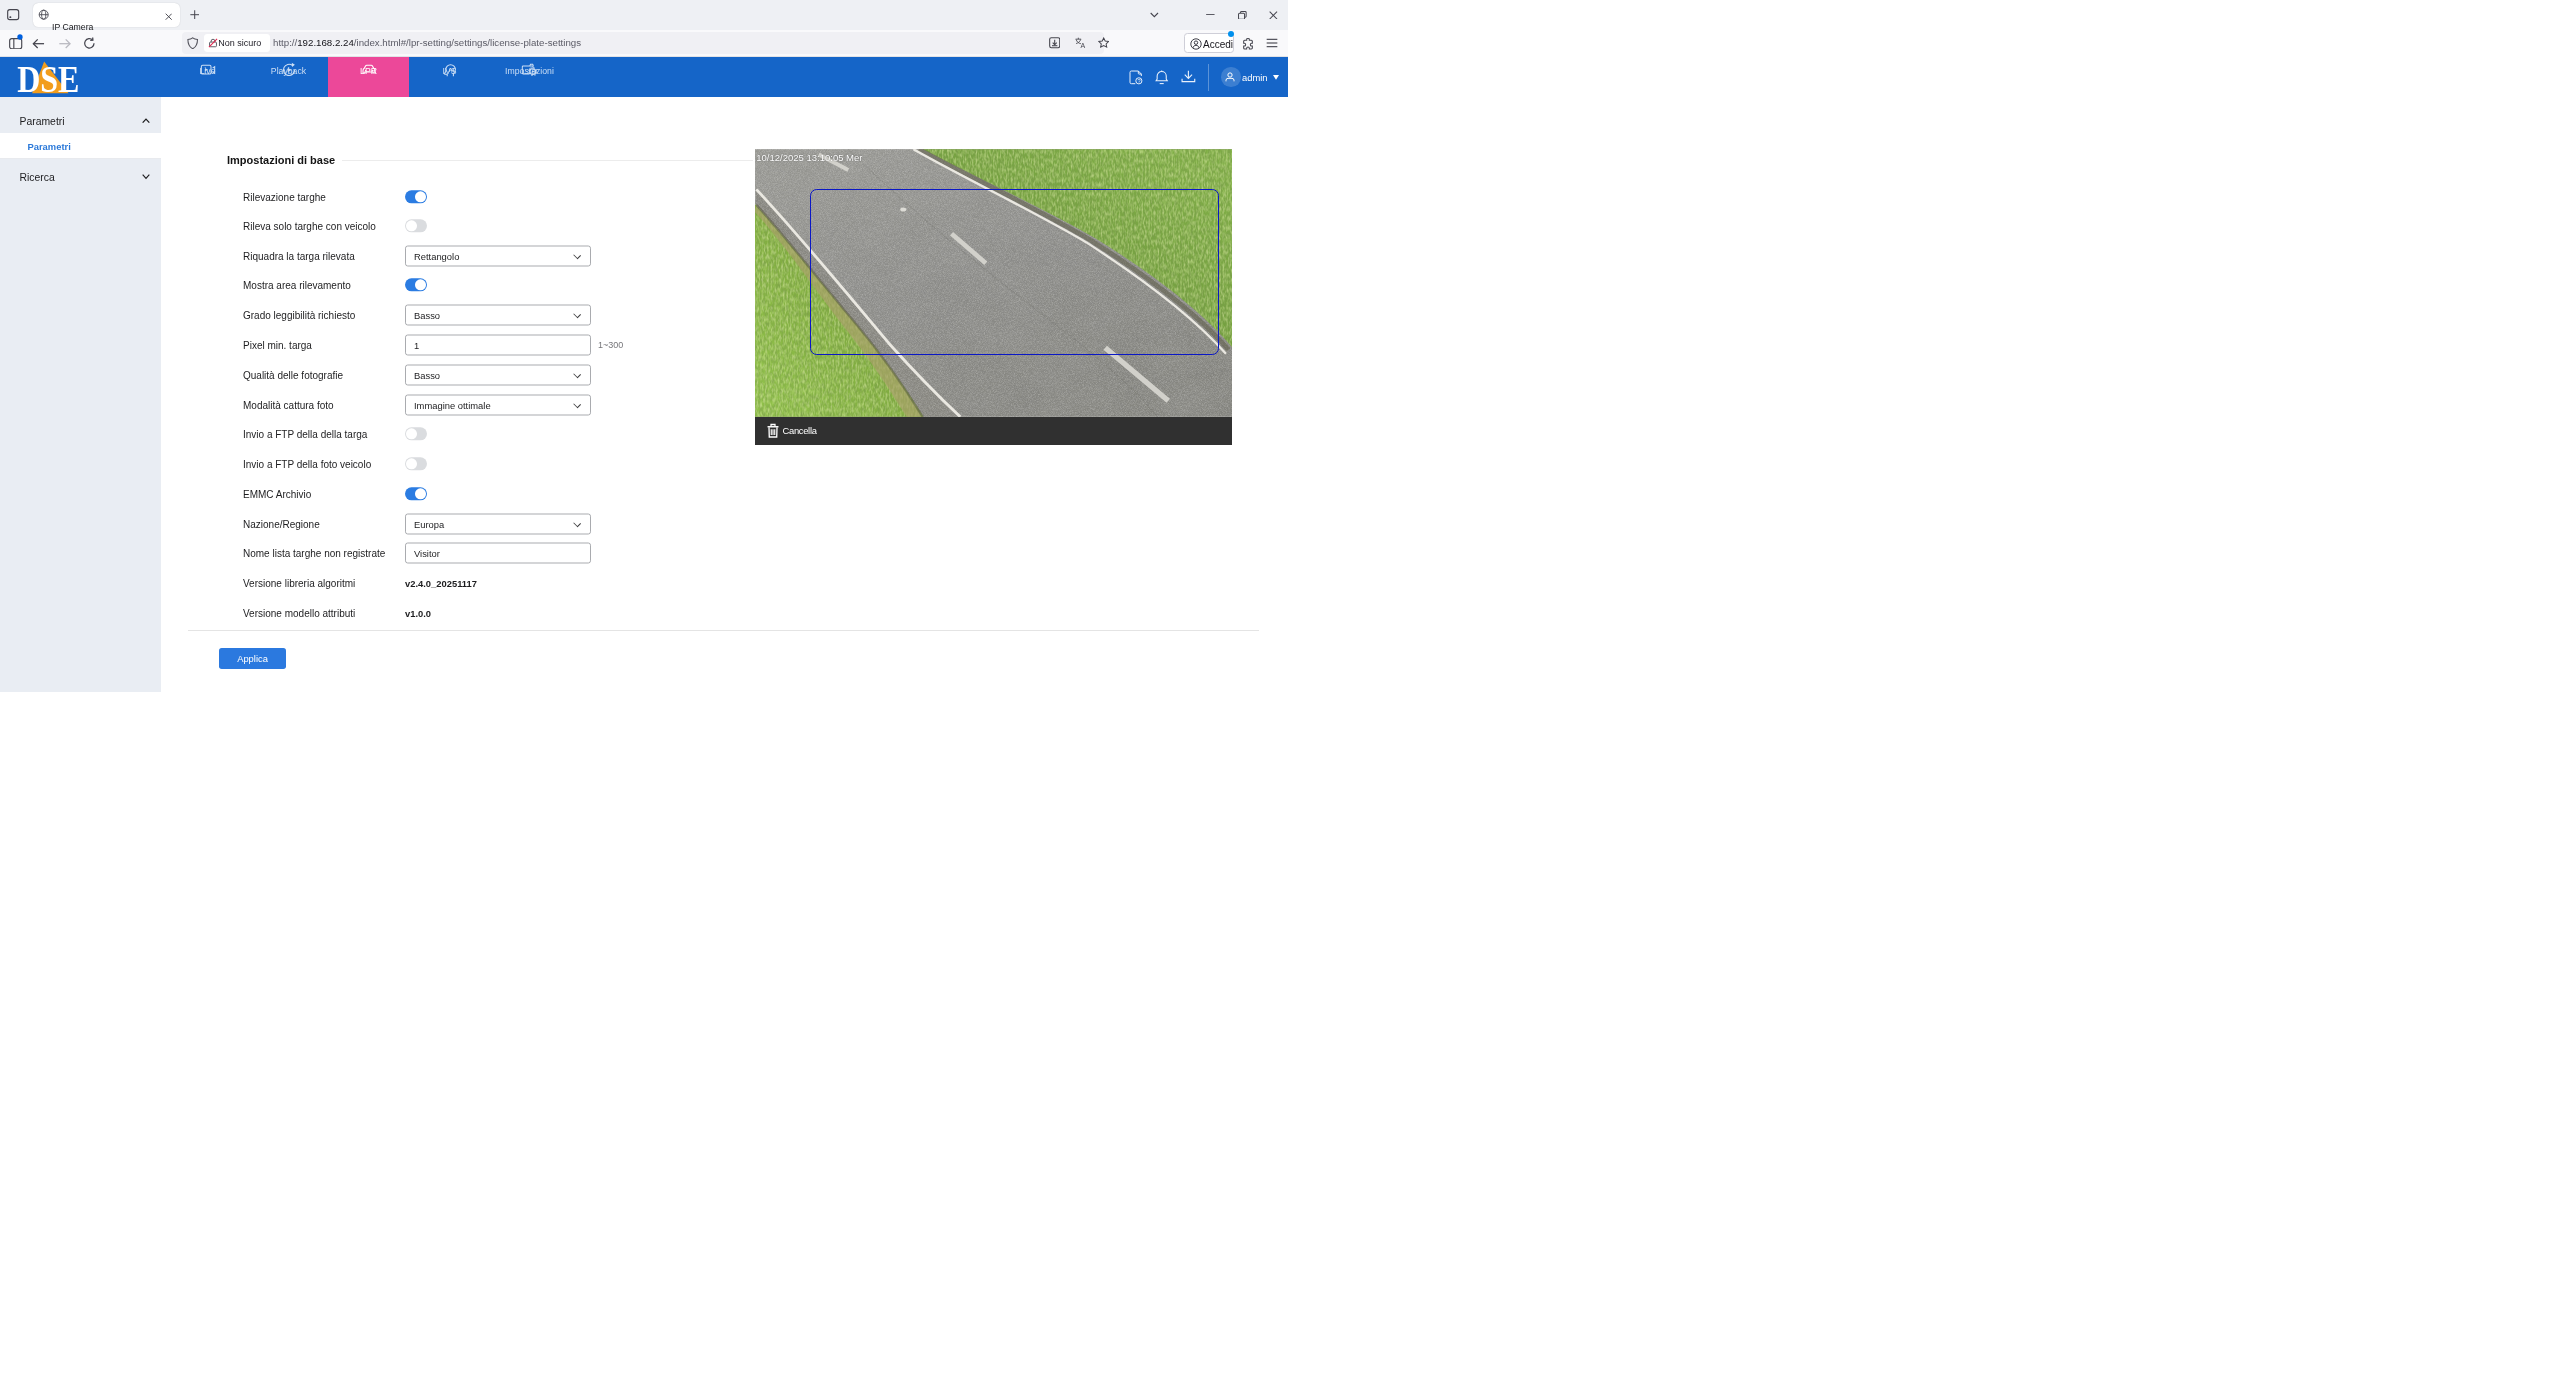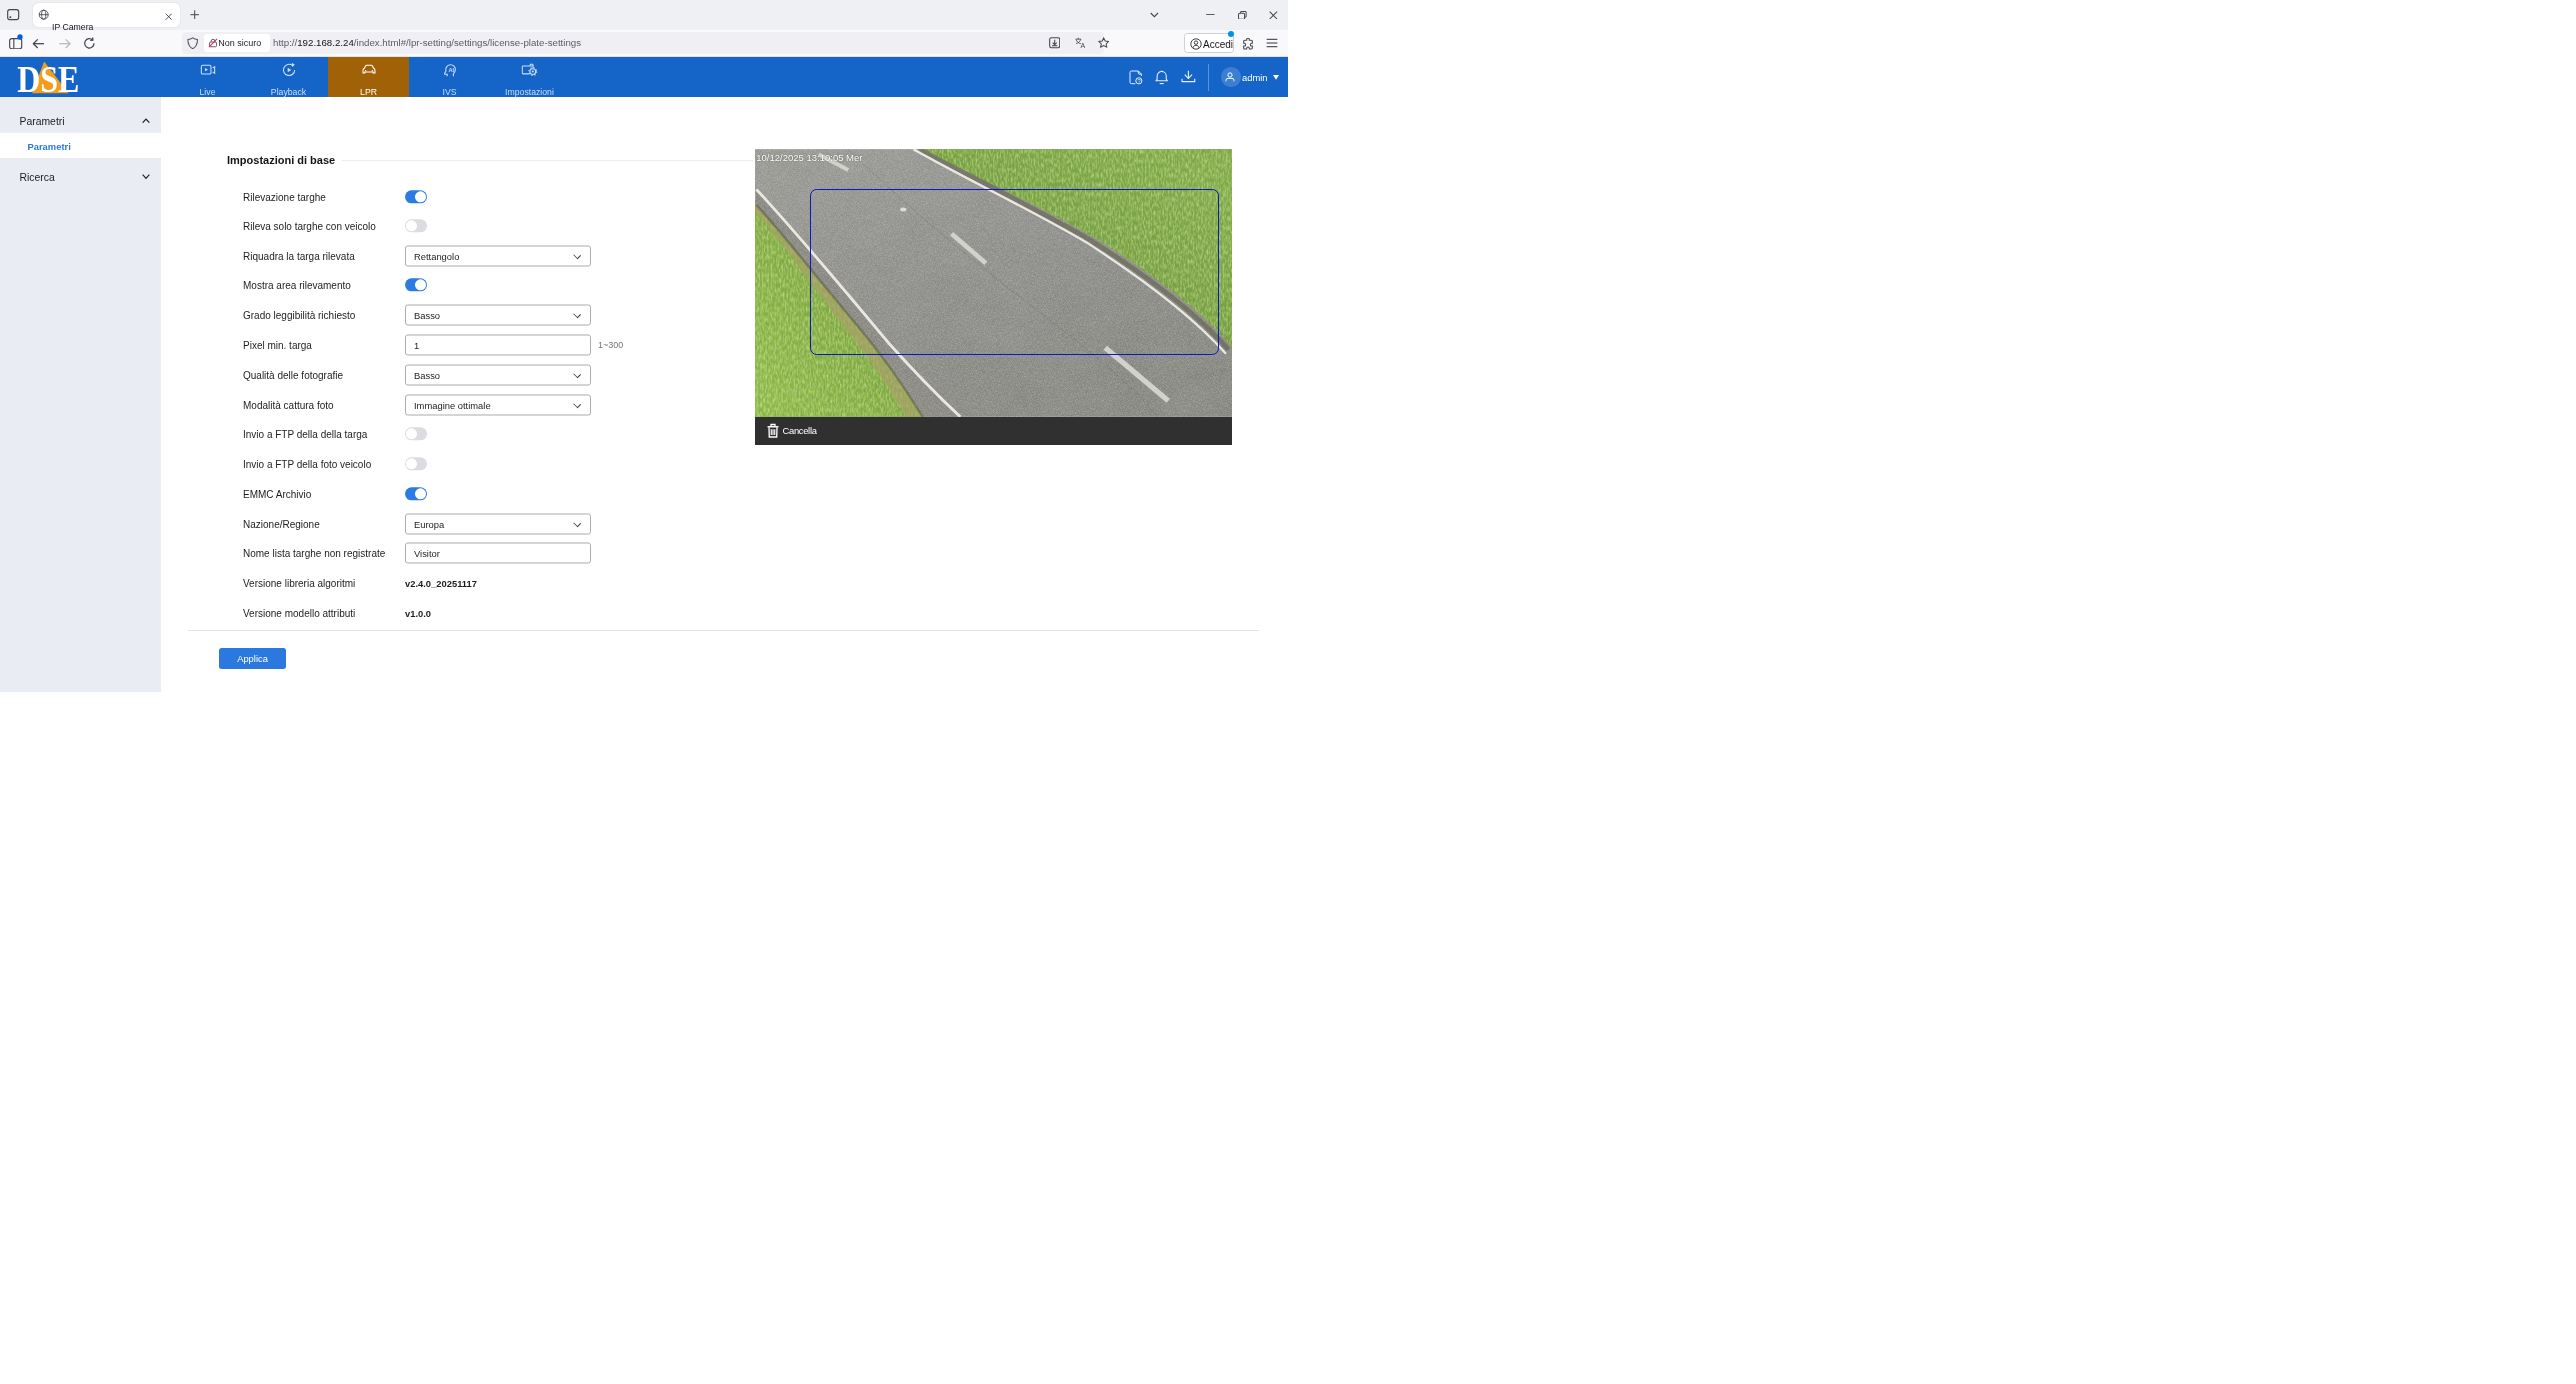--- a/index.html
+++ b/index.html
@@ -14,22 +14,22 @@
 #toolbar { position:absolute; left:0; top:29.5px; width:1288px; height:27.5px; background:#f9f9fb; border-bottom:0.7px solid #e1e2e6; }
 #urlbar { position:absolute; left:182px; top:32px; width:922px; height:22px; background:#f0f0f4; border-radius:4px; }
 #chip { position:absolute; left:21.5px; top:2.3px; height:17.4px; width:66px; background:#fff; border-radius:3.4px; white-space:nowrap; }
 #chip .t { position:absolute; left:14.8px; top:3.4px; font-size:9px; color:#23222a; }
 .url { position:absolute; left:91px; top:5px; font-size:9.7px; color:#5b5b66; white-space:nowrap; }
 .url b { color:#15141a; font-weight:normal; }
 
 
 #nav { position:absolute; left:0; top:57px; width:1288px; height:40px; background:#1565c8; }
 .navitem { position:absolute; top:0; height:40px; width:81px; color:#cddff5; text-align:center; }
-.navitem.active { background:#a16207; color:#fff; }
-.navitem .lbl { position:absolute; left:0; bottom:0; width:100%; font-size:8.7px; }
+.navitem.active { background:#ec4899; color:#fff; }
+.navitem .lbl { position:absolute; left:0; bottom:21px; width:100%; font-size:8.7px; }
 .navitem svg { position:absolute; top:5.4px; left:50%; transform:translateX(-50%); }
 
 
 #sidebar { position:absolute; left:0; top:97px; width:161px; height:595px; background:#e9edf3; }
 .side-item { position:relative; height:36px; font-size:10.4px; color:#1c1c1e; }
 .side-item .txt { position:absolute; left:19.5px; top:23.5px; transform:translateY(-50%); }
 #side-sub { position:absolute; left:0; top:36px; width:161px; height:26px; background:#fff; border-bottom:0.7px solid #e8eaee; }
 #side-sub .txt { position:absolute; left:27.5px; top:50%; transform:translateY(-50%); font-size:9.4px; font-weight:bold; color:#2b79d9; }
 #side-ricerca { position:absolute; left:0; top:62px; width:161px; height:35px; }
 #side-ricerca .txt { top:18px; }

